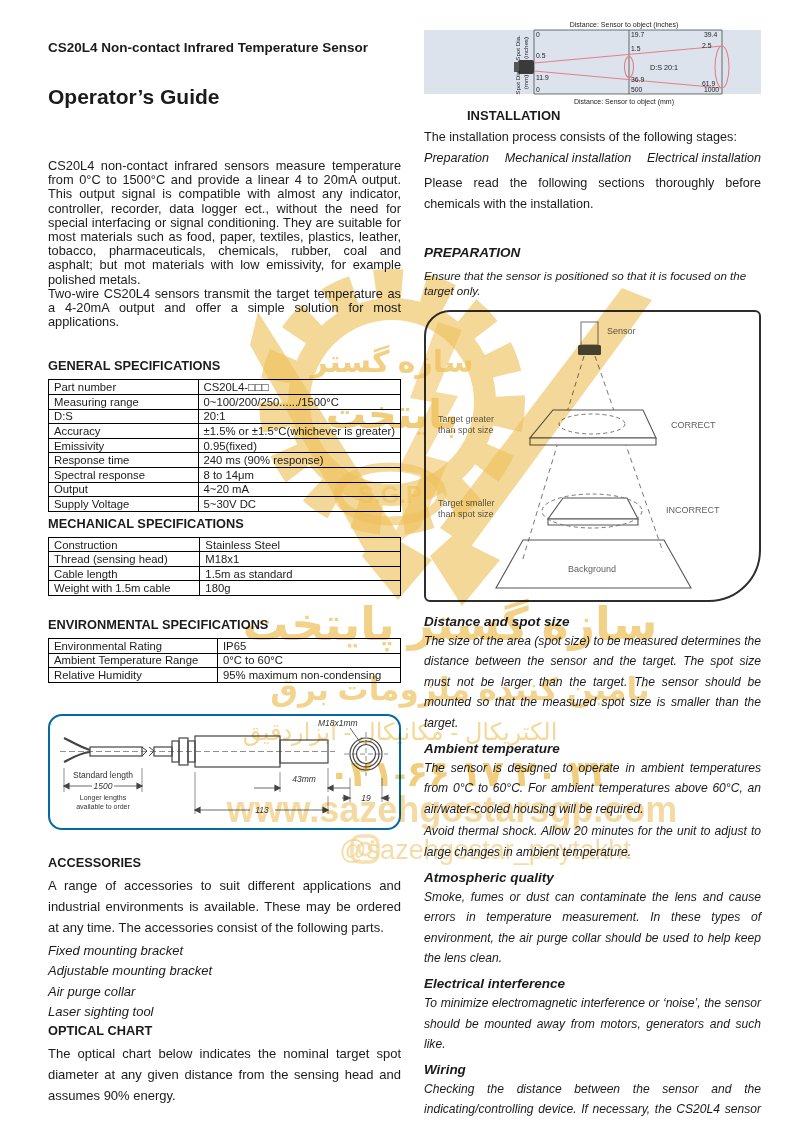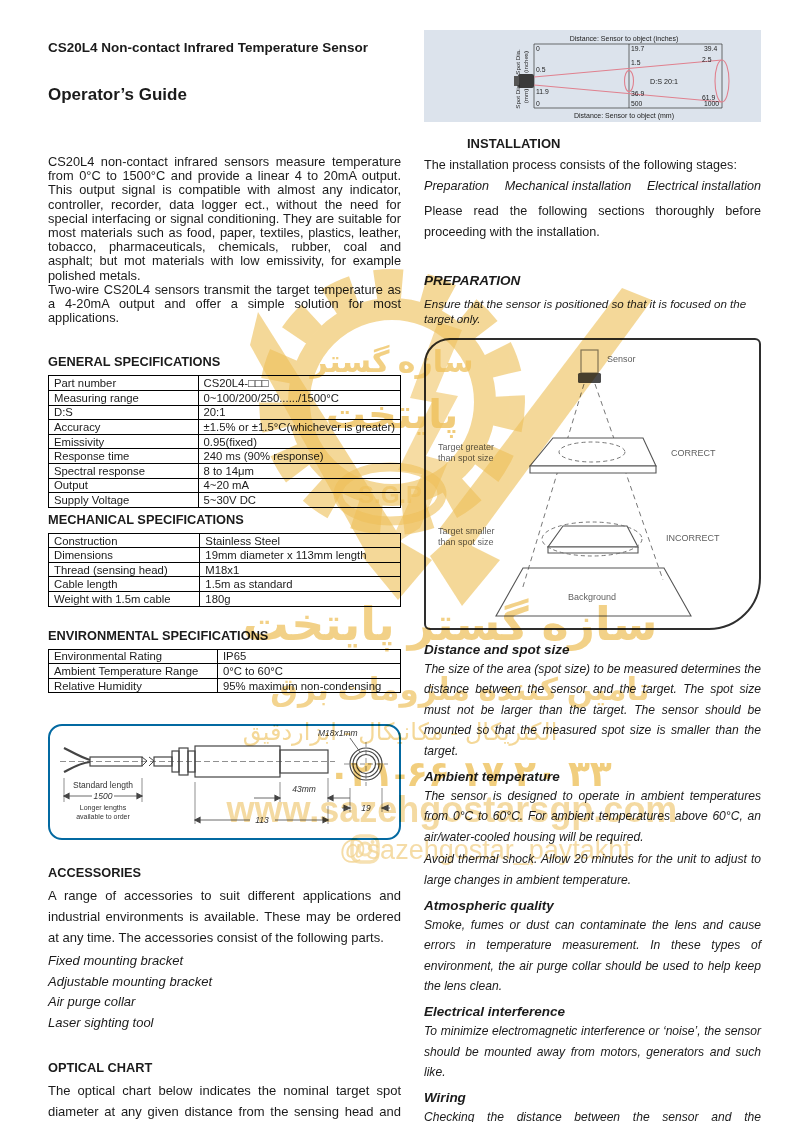--- a/index.html
+++ b/index.html
@@ -6,38 +6,38 @@
   body{
     width:793px;height:1122px;position:relative;background:#ffffff;
     font-family:"Liberation Sans","DejaVu Sans",sans-serif;color:#1b1b1b;
     overflow:hidden;
   }
   .col-left{position:absolute;left:48px;top:38px;width:353px;}
   .col-right{position:absolute;left:424px;top:30px;width:337px;}
 
   
   .header-title{font-size:13.5px;font-weight:bold;line-height:1.55;}
-  .doc-title{font-size:17px;font-weight:bold;margin-top:26px;}
+  .doc-title{font-size:21px;font-weight:bold;margin-top:26px;}
   .intro{margin-top:50px;font-size:12.8px;line-height:14.2px;text-align:justify;}
   .intro p{margin:0;}
   .sec-head{font-size:12.8px;font-weight:bold;margin:0;}
   .g-head{margin-top:29px;}
   .spec-table{width:100%;border-collapse:collapse;font-size:11.3px;margin-top:6px;}
   .spec-table td{border:1px solid #000;padding:0 5px;height:13.6px;line-height:12px;white-space:nowrap;overflow:hidden;}
   .spec-table td.k{width:43%;}
   .m-head{margin-top:4px;}
   .e-head{margin-top:21px;}
   .dim-box{margin-top:31px;height:112px;border:2px solid #0369a1;border-radius:14px;position:relative;}
   .acc-head{margin-top:25px;}
   .flow-body{font-size:13px;line-height:21px;text-align:justify;margin:5px 0 0 0;}
   .acc-grid{display:grid;grid-template-columns:1fr;font-size:13px;font-style:italic;line-height:20.5px;margin-top:3px;}
-  .oc-head{margin-top:27px;}
+  .oc-head{}
 
   
-  .chart-box{background:#dce3ec;height:92px;display:flex;align-items:center;justify-content:center;}
+  .chart-box{background:#dce3ec;height:64px;display:flex;align-items:center;justify-content:center;}
   .inst-head{font-size:13px;font-weight:bold;margin-top:14px;padding-left:43px;}
   .r-body{font-size:12.6px;line-height:21px;text-align:justify;margin:4px 0 0 0;}
   .stages{display:flex;justify-content:space-between;font-size:12.6px;font-style:italic;line-height:21px;}
   .prep-head{font-size:13.5px;font-weight:bold;font-style:italic;margin-top:30px;}
   .prep-note{font-size:11.6px;font-style:italic;margin-top:8px;line-height:15px;}
   .prep-box{margin-top:11px;height:288px;border:2px solid #2e2e2e;border-radius:26px 6px 52px 6px;position:relative;overflow:hidden;}
   .rsec-head{font-size:13.5px;font-weight:bold;font-style:italic;margin:7px 0 0 0;}
   .rsec-p{font-size:12.1px;font-style:italic;line-height:20.6px;text-align:justify;margin:2px 0 0 0;}
   .first-rsec{margin-top:12px;}
 
@@ -101,24 +101,20 @@
         </tr>
     </tbody>
   </table>
 
   <div class="sec-head m-head">MECHANICAL SPECIFICATIONS</div>
   <table class="spec-table">
     <tbody>
       <tr>
           <td class="k">Construction</td>
           <td>Stainless Steel</td>
-        </tr>
-      <tr>
-          <td class="k">Dimensions</td>
-          <td>19mm diameter x 113mm length</td>
         </tr>
       <tr>
           <td class="k">Thread (sensing head)</td>
           <td>M18x1</td>
         </tr>
       <tr>
           <td class="k">Cable length</td>
           <td>1.5m as standard</td>
         </tr>
       <tr>
@@ -259,21 +255,21 @@
     </svg>
   </div>
 
   <div class="inst-head">INSTALLATION</div>
   <p class="r-body" style="font-style:normal">The installation process consists of the following stages:</p>
   <div class="stages">
     <span>Preparation</span>
     <span>Mechanical installation</span>
     <span>Electrical installation</span>
   </div>
-  <p class="r-body" style="font-style:normal">Please read the following sections thoroughly before proceeding with the installation.</p>
+  <p class="r-body" style="font-style:normal">Please read the following sections thoroughly before chemicals with the installation.</p>
 
   <div class="prep-head">PREPARATION</div>
   <p class="prep-note">Ensure that the sensor is positioned so that it is focused on the target only.</p>
 
   <div class="prep-box">
     <svg width="333" height="284" viewBox="0 0 333 284">
 
       <rect x="155" y="10" width="17" height="23" fill="#fff" stroke="#888" stroke-width="1.2"></rect>
       <rect x="152" y="33" width="23" height="10" rx="1.5" fill="#4a4a4a"></rect>
       <text x="181" y="22" font-size="9" class="dgray">Sensor</text>

